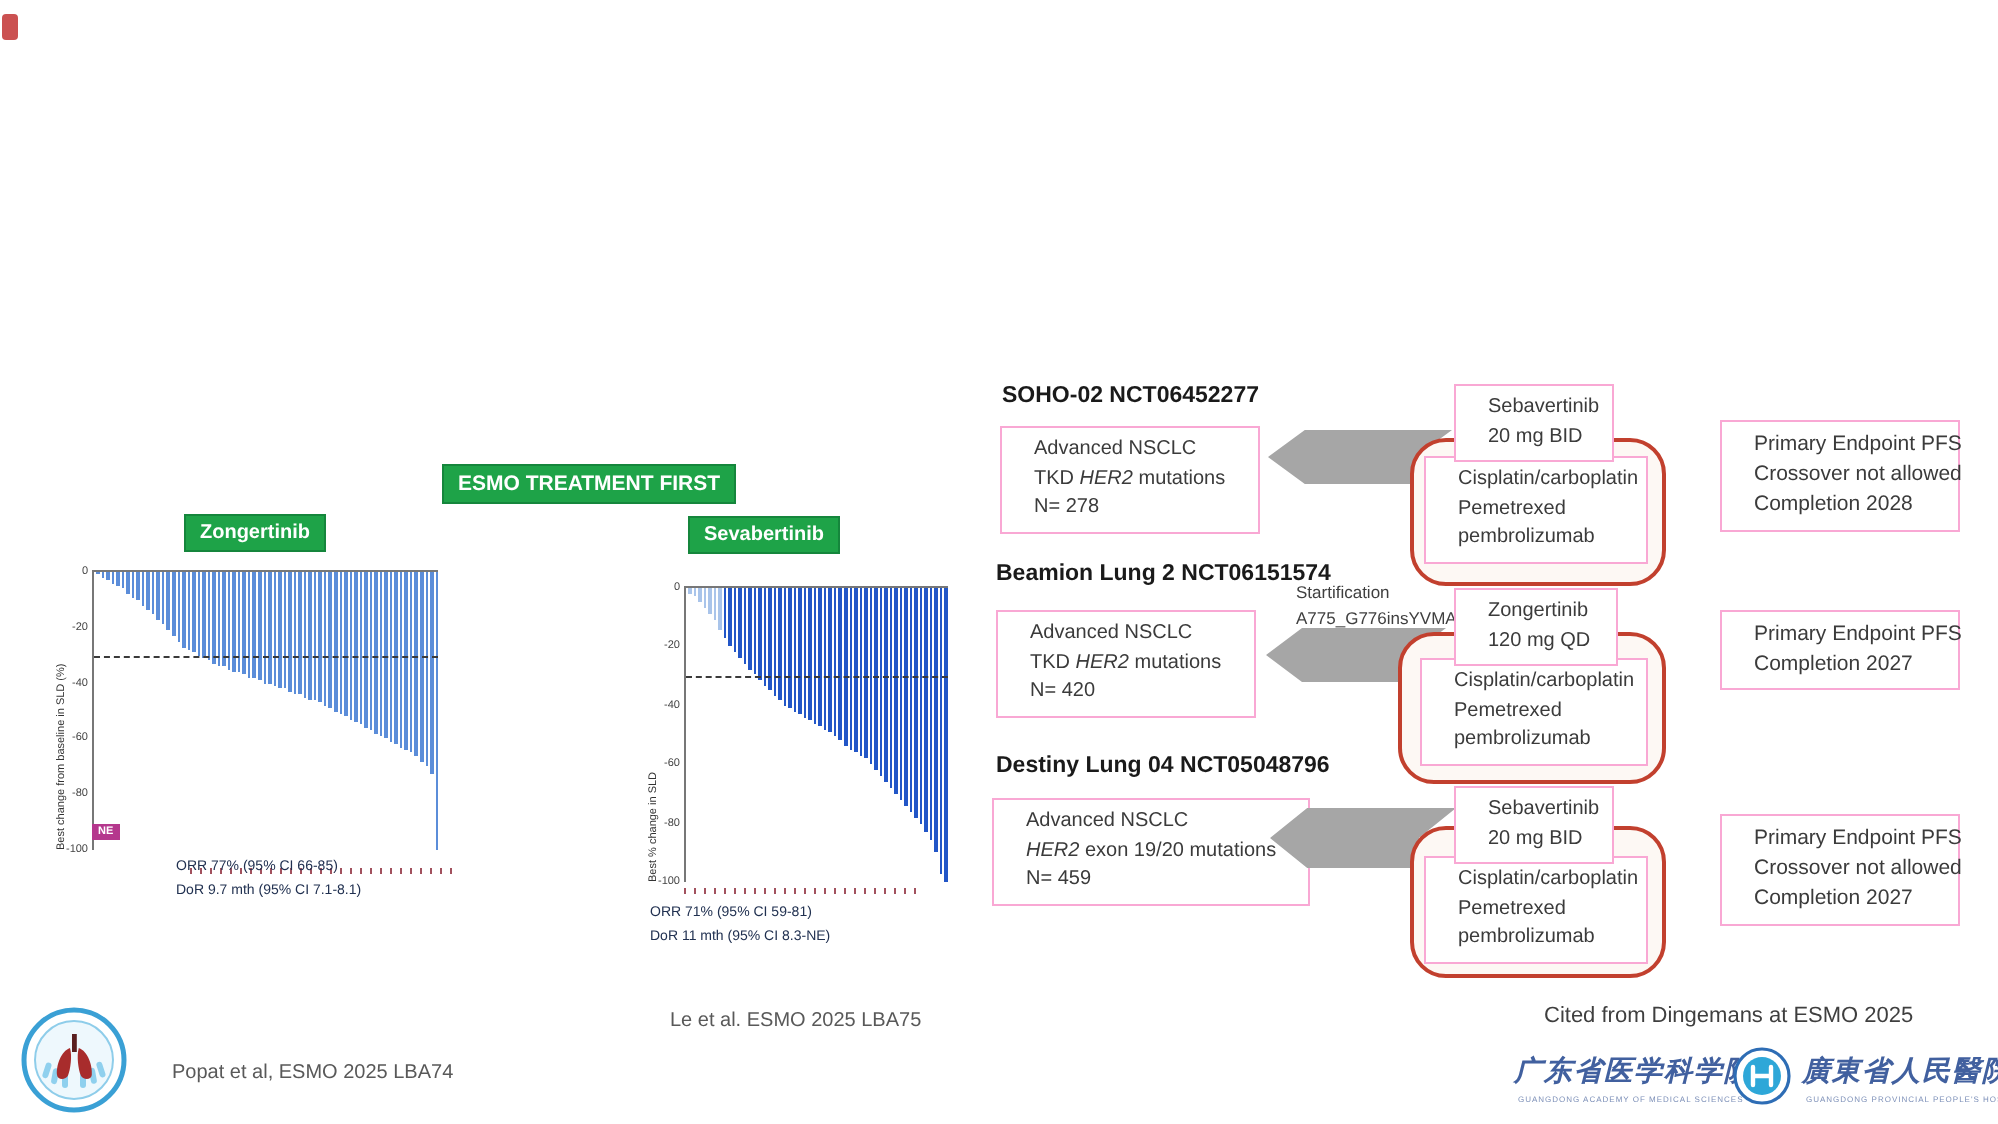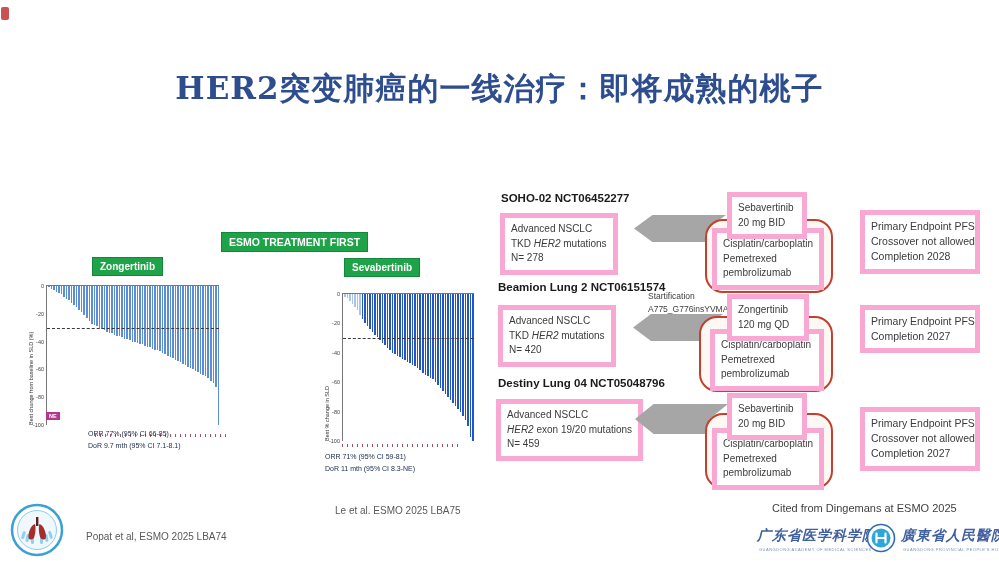--- a/index.html
+++ b/index.html
@@ -24,21 +24,21 @@
   .tick{position:absolute;right:calc(100% + 3px);font-size:5.5px;color:#444;transform:translateY(-50%);white-space:nowrap;}
   .ylab{position:absolute;right:calc(100% + 13px);top:0;height:100%;display:flex;align-items:center;
     writing-mode:vertical-rl;transform:rotate(180deg);font-size:5.5px;color:#333;white-space:nowrap;}
   .ne-chip{position:absolute;background:#b5378d;color:#fff;font-size:5.5px;font-weight:700;padding:1px 3px;}
   .marks{position:absolute;height:3px;background:repeating-linear-gradient(90deg,#8b2635 0 1px,transparent 1px 5px);opacity:.8;}
   .stats{position:absolute;font-size:7px;color:#203050;line-height:1.7;white-space:nowrap;}
   .cite{position:absolute;font-size:10px;color:#595959;white-space:nowrap;}
 
   
   .trial-title{position:absolute;font-size:11.5px;font-weight:700;color:#1a1a1a;white-space:nowrap;}
-  .tbox{position:absolute;border:5px solid #f9a8d4;background:#fff;padding:4px 6px;
+  .tbox{position:absolute;border:1px solid #f9a8d4;background:#fff;padding:4px 16px;
     font-size:10px;color:#3b3b3b;line-height:1.45;white-space:nowrap;}
   .tbox i{font-style:italic;}
   .arrow{position:absolute;background:#a6a6a6;
     clip-path:polygon(0 50%,20% 0,100% 0,80% 50%,100% 100%,20% 100%);}
   .redline{position:absolute;border:2.5px solid #c2402e;border-radius:18px;background:#fdf8f4;}
   .strat{position:absolute;font-size:8.5px;color:#3f3f3f;line-height:1.5;white-space:nowrap;}
 
   .cited{position:absolute;font-size:11px;color:#3f3f3f;white-space:nowrap;}
   .org-text{position:absolute;font-family:"DejaVu Serif","Liberation Serif",serif;
     font-style:italic;font-weight:700;font-size:14px;color:#41609f;letter-spacing:1px;white-space:nowrap;}
@@ -46,21 +46,20 @@
   .logo{position:absolute;}
   .corner-mark{position:absolute;left:1px;top:7px;width:8px;height:13px;background:#c23333;border-radius:2px;opacity:.85;}
 </style>
 </head>
 <body>
 
 <div class="slide">
 
   <div class="corner-mark"></div>
 
-  <div class="title">HER2突变肺癌的一线治疗：即将成熟的桃子</div>
 
 
   <div class="badge" style="left:221px;top:232px;font-size:10.5px;">ESMO TREATMENT FIRST</div>
   <div class="badge" style="left:92px;top:257px;">Zongertinib</div>
   <div class="badge" style="left:344px;top:258px;">Sevabertinib</div>
 
   <div class="chart" style="left:46px;top:285px;width:172px;height:139px;">
     <div class="ylab">Best change from baseline in SLD (%)</div>
     <div class="bars">
         <div style="height: 1%; background: rgb(91, 141, 217);"></div>

